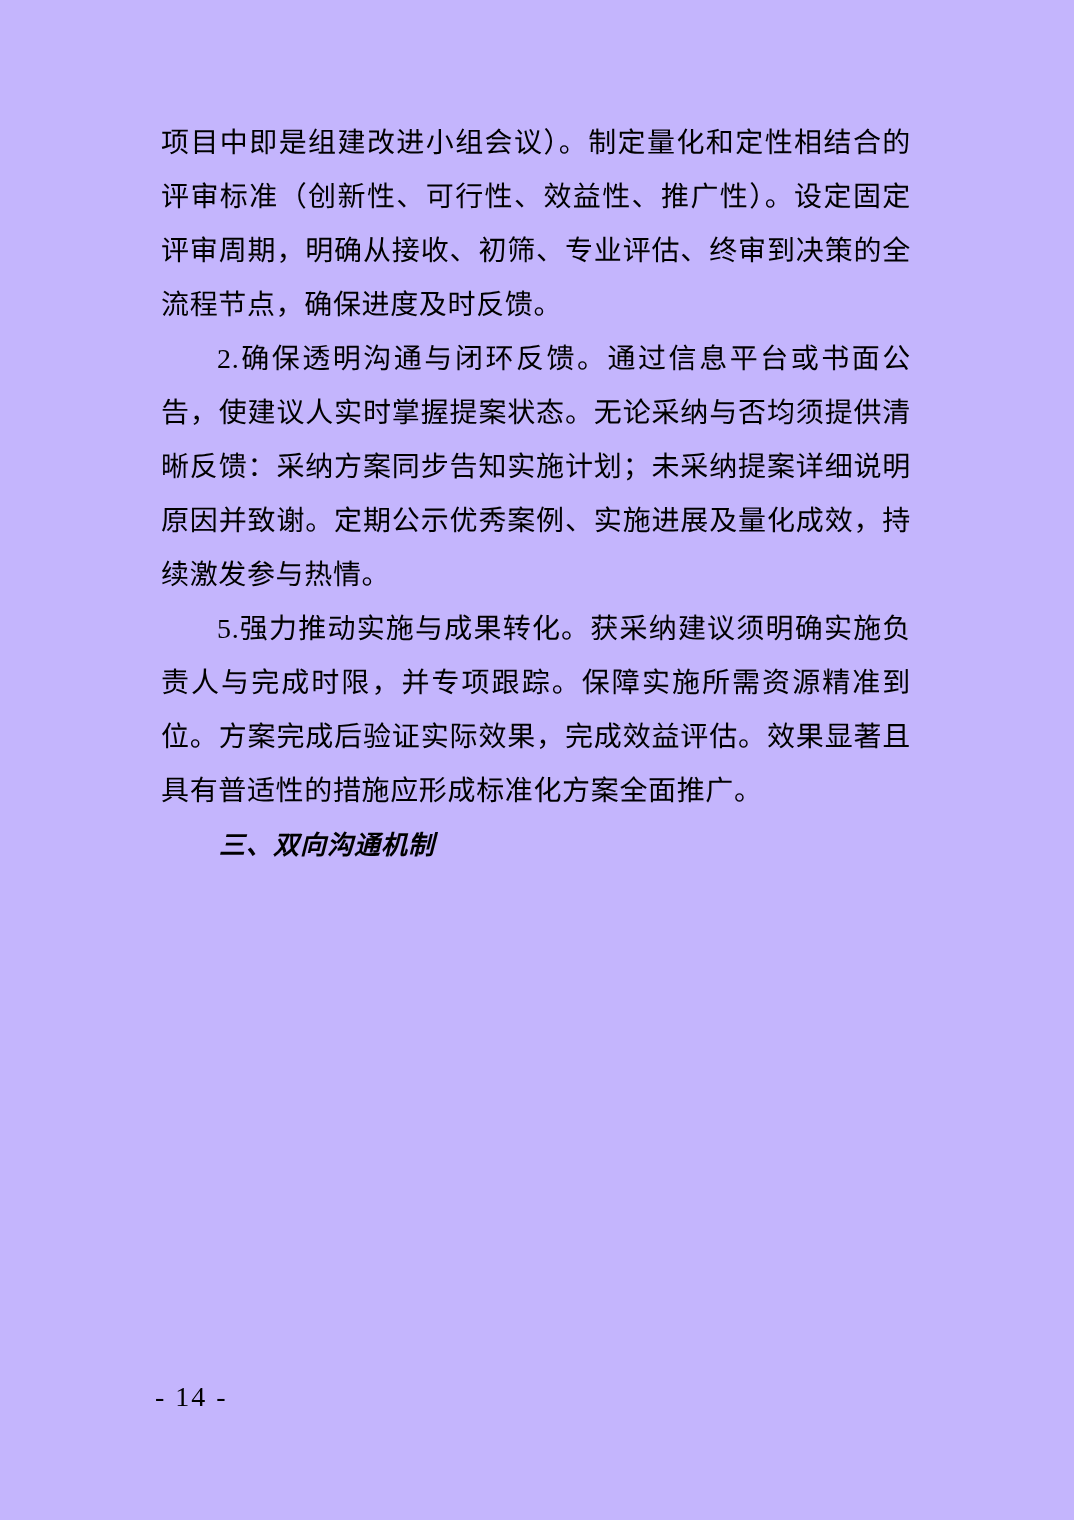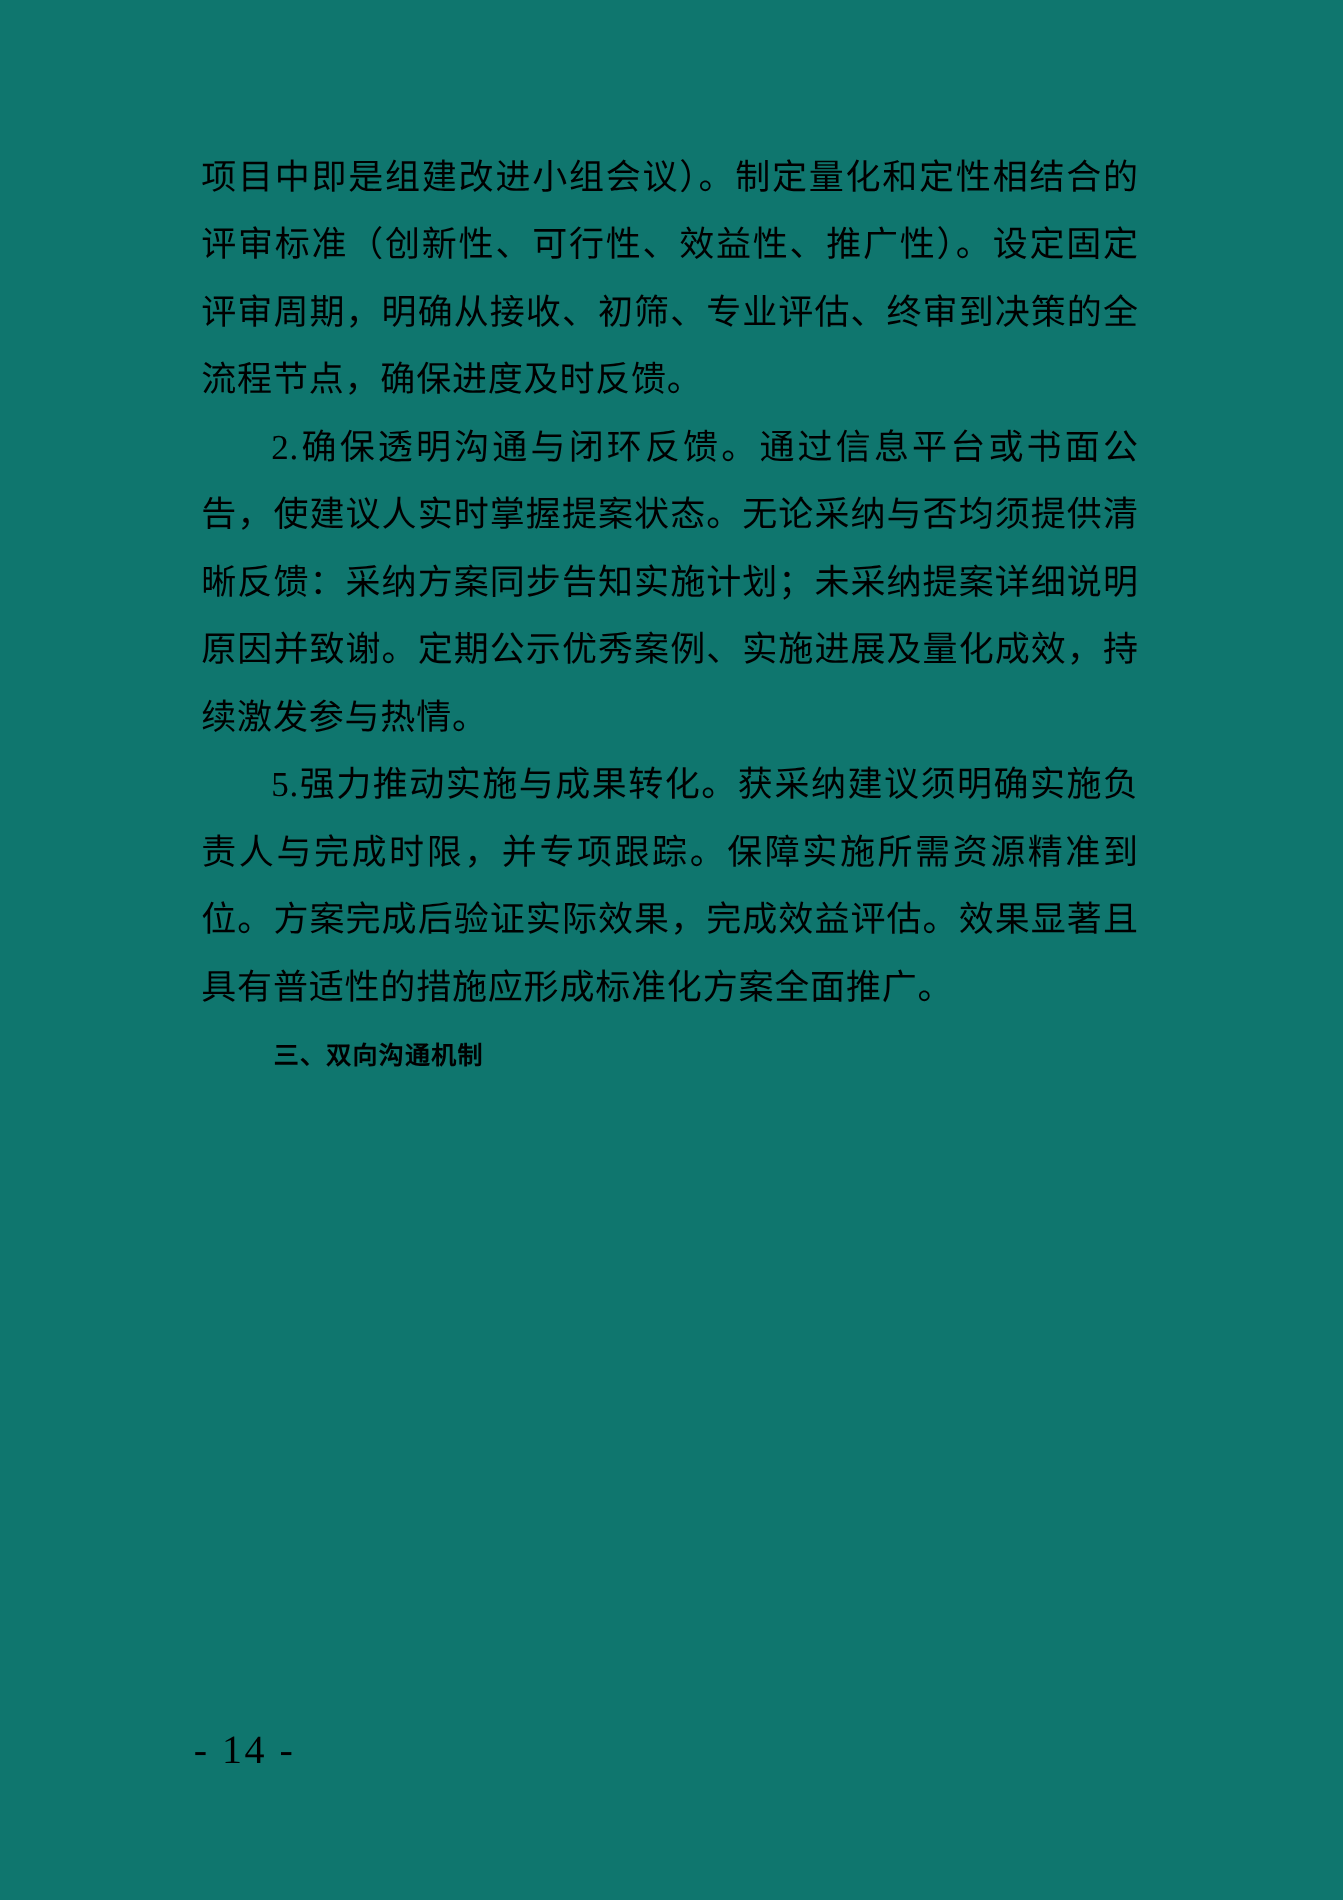--- a/index.html
+++ b/index.html
@@ -4,21 +4,21 @@
 <style>
   html, body {
     margin: 0;
     padding: 0;
     background: #ffffff;
   }
   .page {
     position: relative;
     width: 1074px;
     height: 1520px;
-    background: #0f766e;
+    background: #c4b5fd;
     overflow: hidden;
     color: #000000;
   }
   .text-block {
     position: absolute;
     left: 161px;
     top: 116px;
     width: 750px;
   }
   .body-par {
@@ -30,45 +30,46 @@
     text-align: justify;
     text-indent: 56px;
     color: #000000;
   }
   .body-par.no-indent {
     text-indent: 0;
   }
   .section-heading {
     margin: 0;
     font-family: "Liberation Sans", "DejaVu Sans", sans-serif;
-    font-size: 20px;
+    font-size: 26px;
     font-weight: 700;
     line-height: 54px;
     letter-spacing: 1px;
     text-indent: 58px;
     color: #000000;
+    font-style: italic;
   }
   .subsection-heading {
     margin: 0;
     font-family: "Liberation Serif", "DejaVu Serif", serif;
     font-size: 29px;
     font-weight: 500;
     line-height: 54px;
     letter-spacing: 2px;
     text-indent: 30px;
     color: #000000;
   }
   .page-footer {
     position: absolute;
     left: 155px;
     top: 1381px;
   }
   .page-number {
     font-family: "Liberation Serif", "DejaVu Serif", serif;
-    font-size: 32px;
+    font-size: 28px;
     letter-spacing: 2px;
     color: #000000;
   }
 </style>
 </head>
 <body>
 
 <div class="page">
   <div class="text-block">
     <p class="body-par no-indent">项目中即是组建改进小组会议）。制定量化和定性相结合的评审标准（创新性、可行性、效益性、推广性）。设定固定评审周期，明确从接收、初筛、专业评估、终审到决策的全流程节点，确保进度及时反馈。</p>

